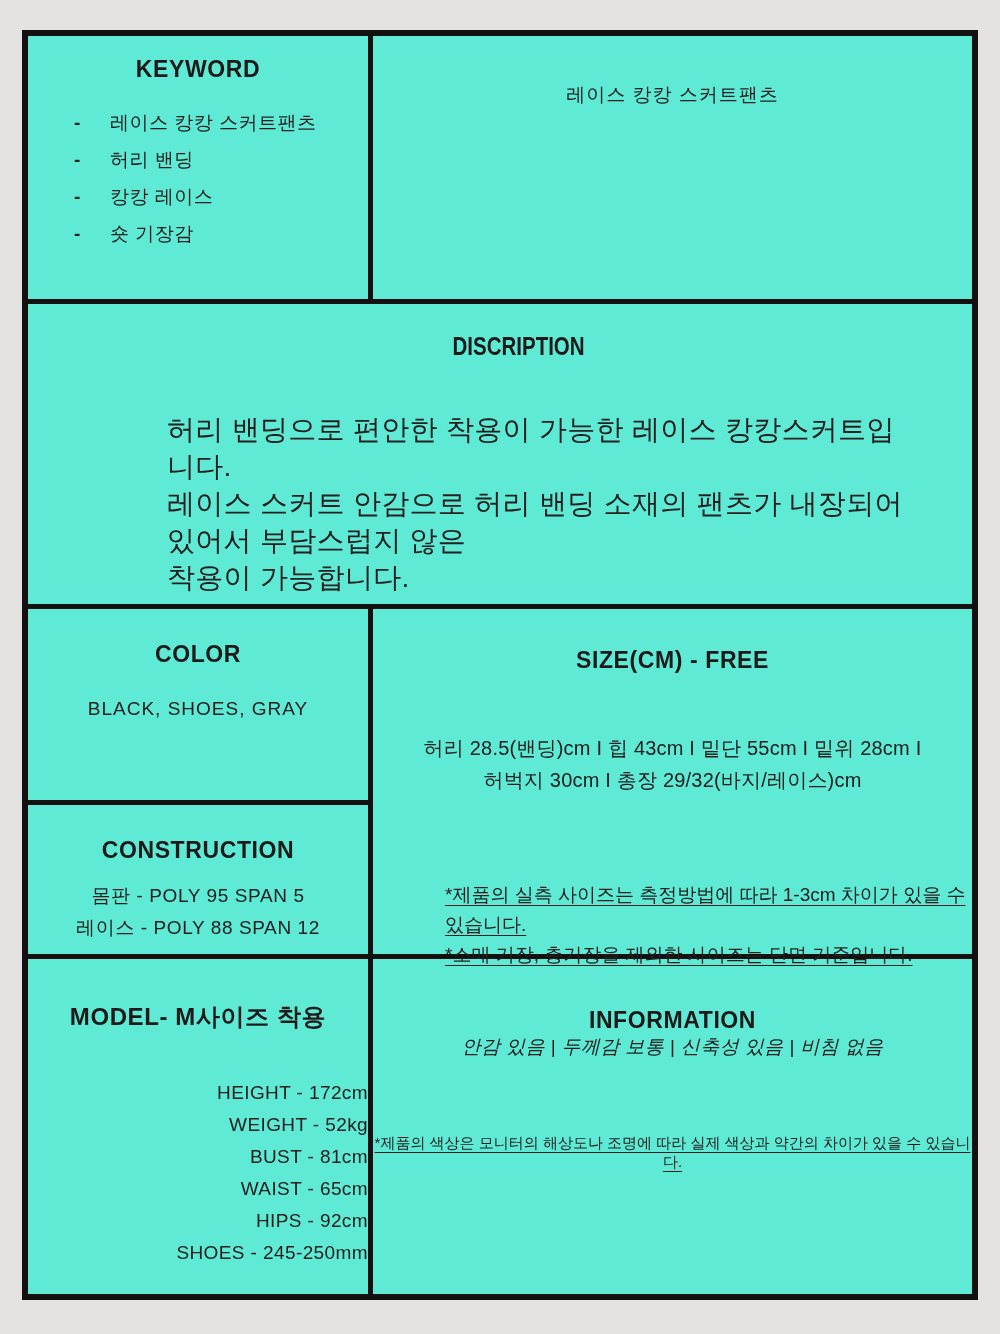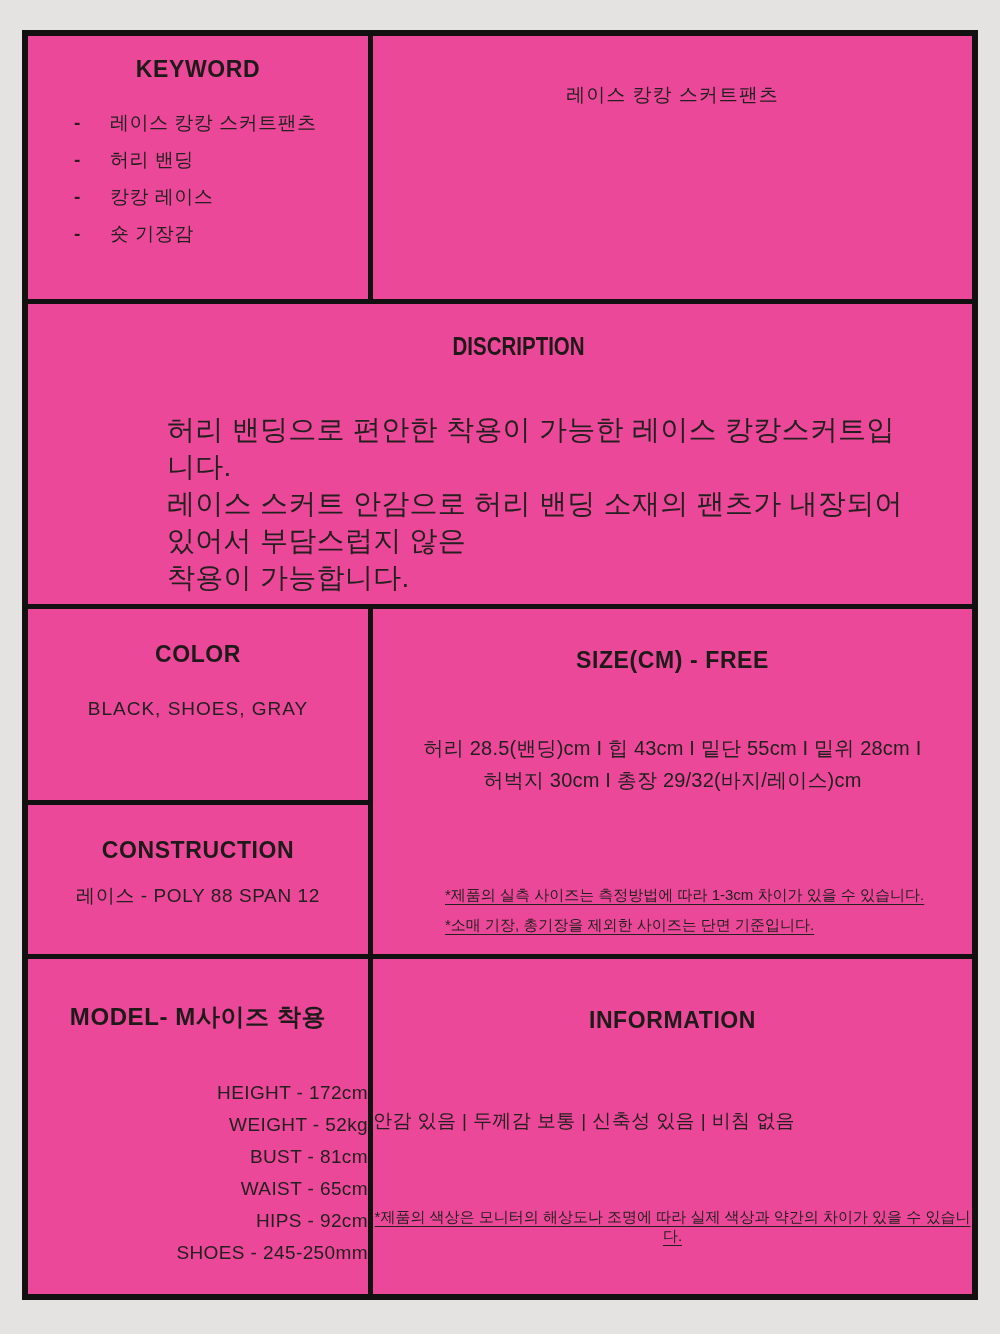--- a/index.html
+++ b/index.html
@@ -11,21 +11,21 @@
     position: relative;
     overflow: hidden;
   }
   .sheet {
     position: absolute;
     left: 22px; top: 30px;
     width: 956px; height: 1270px;
     border: 6px solid #121010;
     display: flex;
     flex-direction: column;
-    background: #ec4899;
+    background: #5eead4;
   }
   .row { display: flex; width: 100%; }
   .row.bordered { border-bottom: 5px solid #121010; }
   .cell { position: relative; }
   .cell.left { width: 345px; border-right: 5px solid #121010; flex: none; }
   .cell.right { flex: 1; }
   .cell.full { width: 100%; }
 
   .row-keyword   { height: 268px; }
   .row-discr     { height: 305px; padding-left: 37px; }
@@ -62,30 +62,30 @@
 
   
   .color-title { padding-top: 32px; }
   .color-value { margin-top: 30px; text-align: center; font-size: 19px; letter-spacing: 1px; }
   .constr-title { padding-top: 32px; }
   .constr-body { margin-top: 16px; text-align: center; font-size: 19px; line-height: 32px; letter-spacing: 0.6px; }
 
   
   .size-title { padding-top: 38px; }
   .size-body { margin-top: 58px; text-align: center; font-size: 20px; line-height: 32px; letter-spacing: 0.2px; }
-  .size-notes { margin-top: 84px; padding-left: 72px; font-size: 15px; line-height: 30px; }
+  .size-notes { margin-top: 84px; padding-left: 72px; font-size: 19px; line-height: 30px; }
   .note-underline { text-decoration: underline; text-underline-offset: 4px; text-decoration-thickness: 1px; }
 
   
   .model-title { padding-top: 42px; font-size: 24px; }
   .model-body { margin-top: 44px; text-align: right; font-size: 19px; line-height: 32px; letter-spacing: 0.4px; }
 
   
   .info-title { padding-top: 48px; }
-  .info-value { margin-top: 74px; font-size: 19px; letter-spacing: 0.4px; }
+  .info-value { text-align: center; font-size: 19px; letter-spacing: 0.4px; font-style: italic; }
   .info-note { margin-top: 74px; text-align: center; font-size: 15px; }
 </style>
 </head>
 <body>
 
 <div class="sheet">
 
   <div class="row row-keyword bordered">
     <div class="cell left">
       <div class="h keyword-title">KEYWORD</div>
@@ -127,20 +127,21 @@
   <div class="row row-colorsize bordered">
     <div class="cell left">
       <div class="stack">
         <div class="subcell-top">
           <div class="h color-title">COLOR</div>
           <div class="color-value">BLACK, SHOES, GRAY</div>
         </div>
         <div class="subcell-bottom">
           <div class="h constr-title">CONSTRUCTION</div>
           <div class="constr-body">
+            <div>몸판 - POLY 95 SPAN 5</div>
             <div>레이스 - POLY 88 SPAN 12</div>
           </div>
         </div>
       </div>
     </div>
     <div class="cell right">
       <div class="h size-title">SIZE(CM) - FREE</div>
       <div class="size-body">
         <div>허리 28.5(밴딩)cm I 힙 43cm I 밑단 55cm I 밑위 28cm I</div>
         <div>허벅지 30cm I 총장 29/32(바지/레이스)cm</div>

